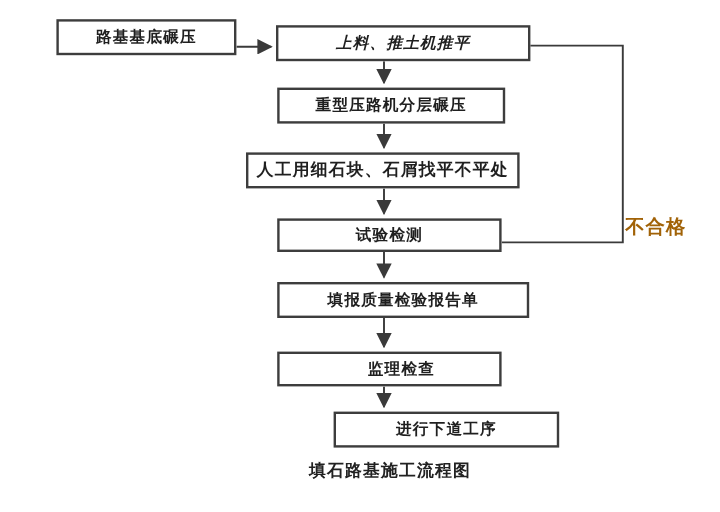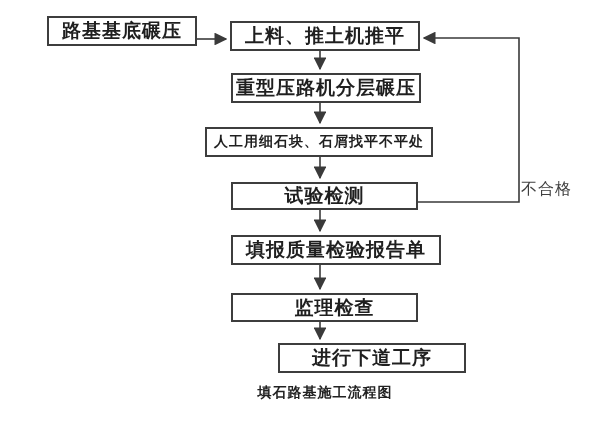--- a/index.html
+++ b/index.html
@@ -21,42 +21,42 @@
     width: 600px; height: 427px;
   }
   .node {
     position: absolute;
     box-sizing: border-box;
     border: 2px solid #3d3d3d;
     background: #ffffff;
     display: flex;
     align-items: center;
     justify-content: center;
-    font-size: 19px;
+    font-size: 13px;
     font-weight: bold;
     color: #1f1f1f;
     white-space: nowrap;
     letter-spacing: 1px;
   }
   
   .n1 { left: 47px;  top: 16px;  width: 150px; height: 30px; }
-  .n2 { left: 230px; top: 21px;  width: 190px; height: 30px; }
+  .n2 { left: 230px; top: 21px;  width: 212px; height: 30px; font-style: italic; }
   .n3 { left: 231px; top: 73px;  width: 190px; height: 30px; }
   .n4 { left: 205px; top: 127px; width: 228px; height: 30px; font-size: 14px; }
   .n5 { left: 231px; top: 182px; width: 187px; height: 28px; align-items: center; }
   .n6 { left: 231px; top: 235px; width: 210px; height: 30px; }
   .n7 { left: 231px; top: 293px; width: 187px; height: 29px; padding-left: 20px; }
   .n8 { left: 230px; top: 343px; width: 188px; height: 30px; margin-left: 48px; }
   .feedback-label {
     position: absolute;
     left: 521px;
     top: 179px;
     font-size: 16px;
-    font-weight: normal;
-    color: #404040;
+    font-weight: bold;
+    color: #a16207;
     white-space: nowrap;
     letter-spacing: 1px;
   }
   .caption {
     position: absolute;
     left: 0;
     top: 384px;
     width: 650px;
     text-align: center;
     font-size: 14px;

